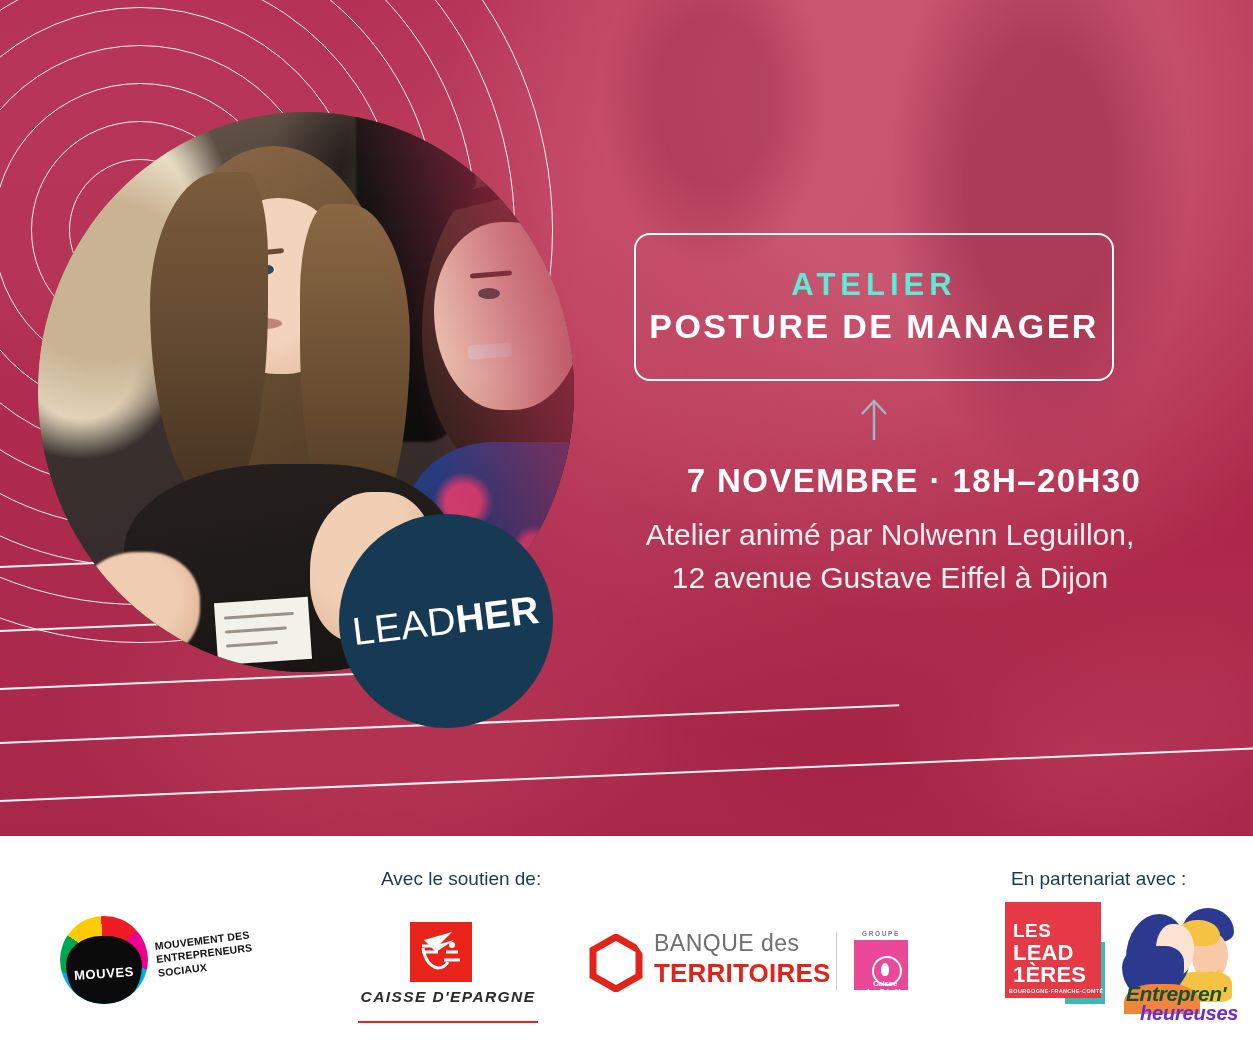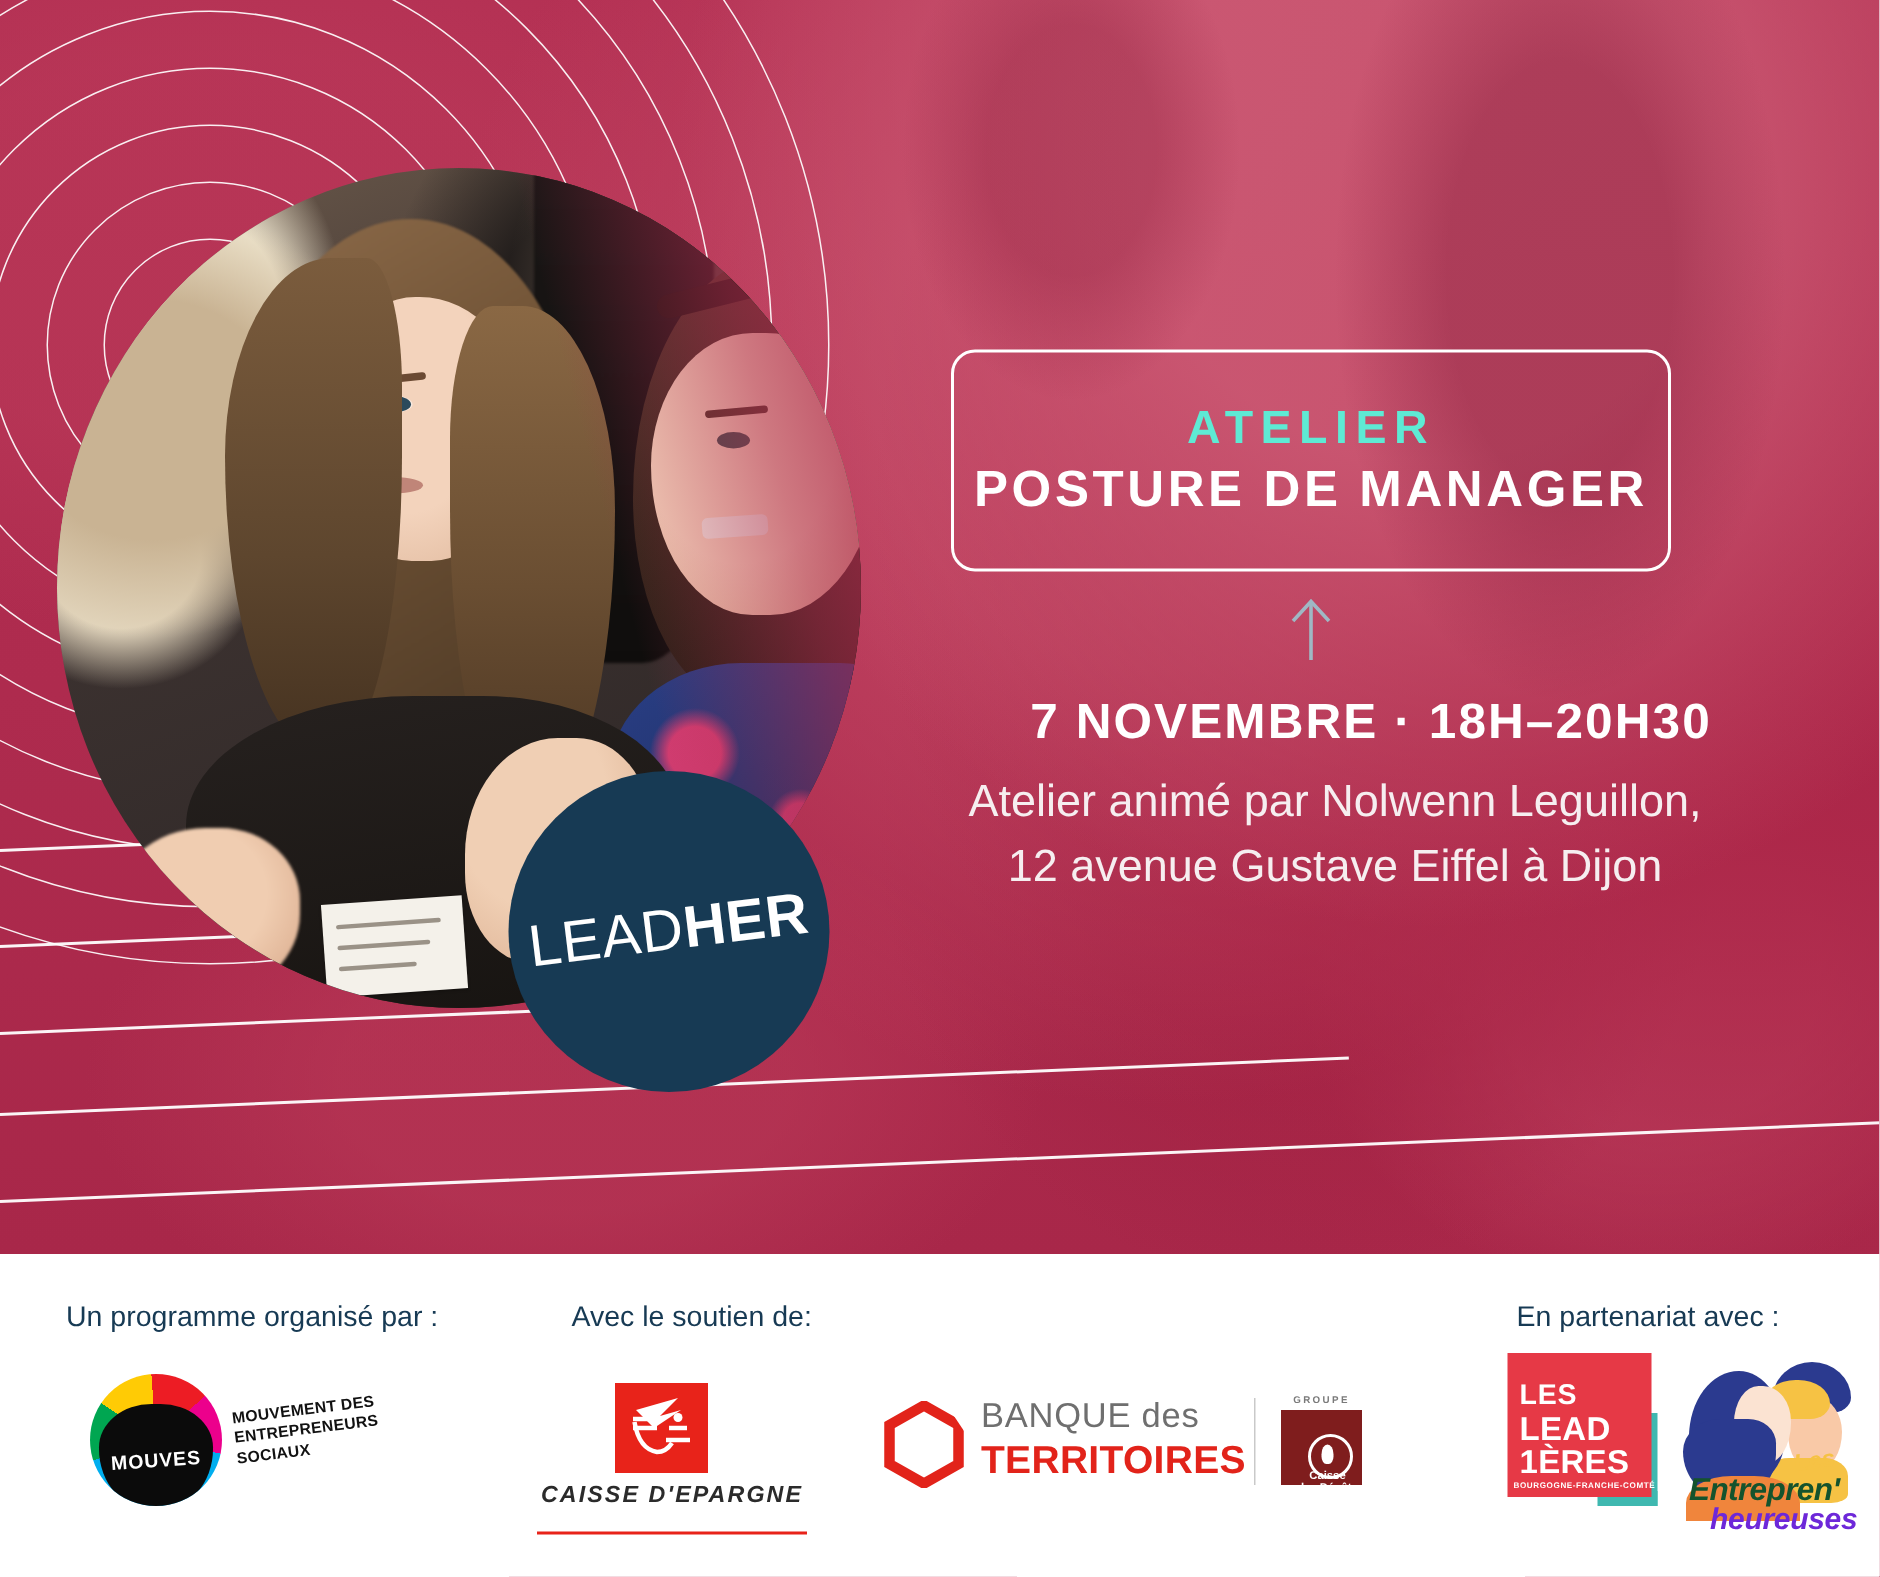--- a/index.html
+++ b/index.html
@@ -331,21 +331,21 @@
   }
   .bdt-div{
     position:absolute; left:248px; top:4px; width:1px; height:58px; background:#c9c9c9;
   }
   .cdc{ position:absolute; left:262px; top:2px; width:66px; height:62px; }
   .cdc-top{
     position:absolute; left:0; top:0; width:62px; text-align:center;
     color:#7a7a7a; font-size:6.5px; font-weight:700; letter-spacing:1.6px;
   }
   .cdc-box{
-    position:absolute; left:4px; top:10px; width:54px; height:50px; background:#7f1d1d;
+    position:absolute; left:4px; top:10px; width:54px; height:50px; background:#ec4899;
   }
   .cdc-seal{
     position:absolute; left:18px; top:16px; width:26px; height:26px;
     border:2px solid #fff; border-radius:50%;
   }
   .cdc-seal::after{
     content:""; position:absolute; left:7px; top:5px; width:8px; height:13px;
     background:#fff; border-radius:50% 50% 40% 40%;
   }
   .cdc-w{
@@ -506,21 +506,20 @@
 
     <div class="date-line">7 NOVEMBRE · 18H–20H30</div>
     <div class="detail-lines">
       <div>Atelier animé par Nolwenn Leguillon,</div>
       <div>12 avenue Gustave Eiffel à Dijon</div>
     </div>
   </div>
 
   <div class="footer"></div>
 
-  <div class="f-label l1">Un programme organisé par :</div>
   <div class="f-label l2">Avec le soutien de:</div>
   <div class="f-label l3">En partenariat avec :</div>
 
   <div class="mouves">
     <div class="mouves-circle">
       <div class="mouves-blob"></div>
     </div>
     <div class="mouves-word">MOUVES</div>
     <div class="mouves-sub">
       <div>MOUVEMENT DES</div>

